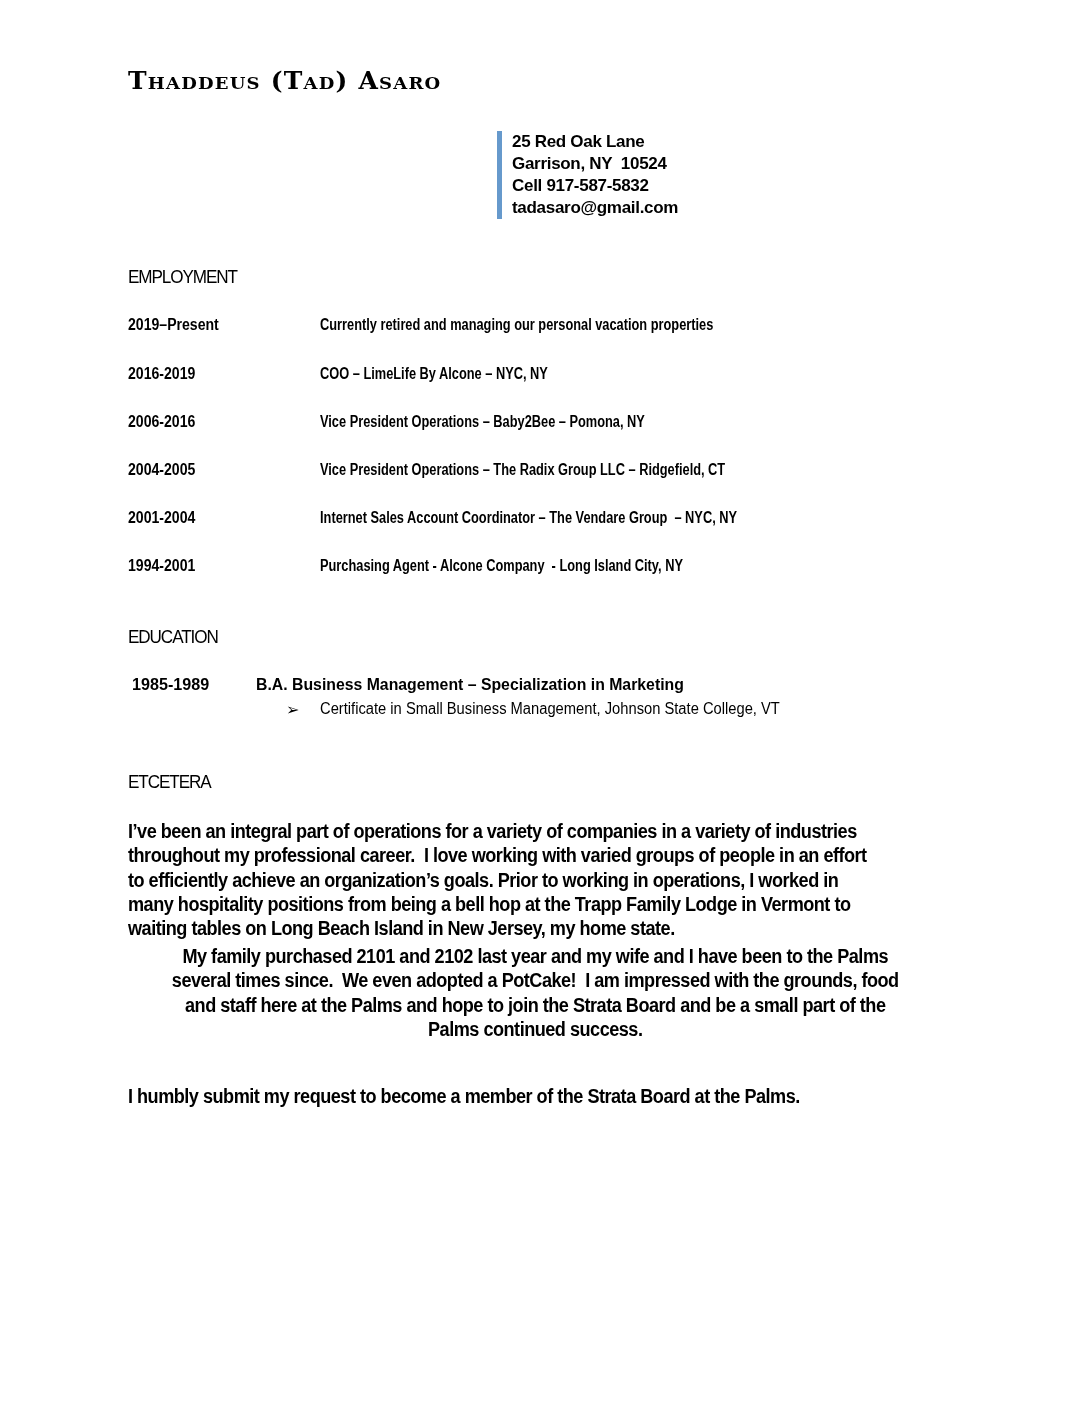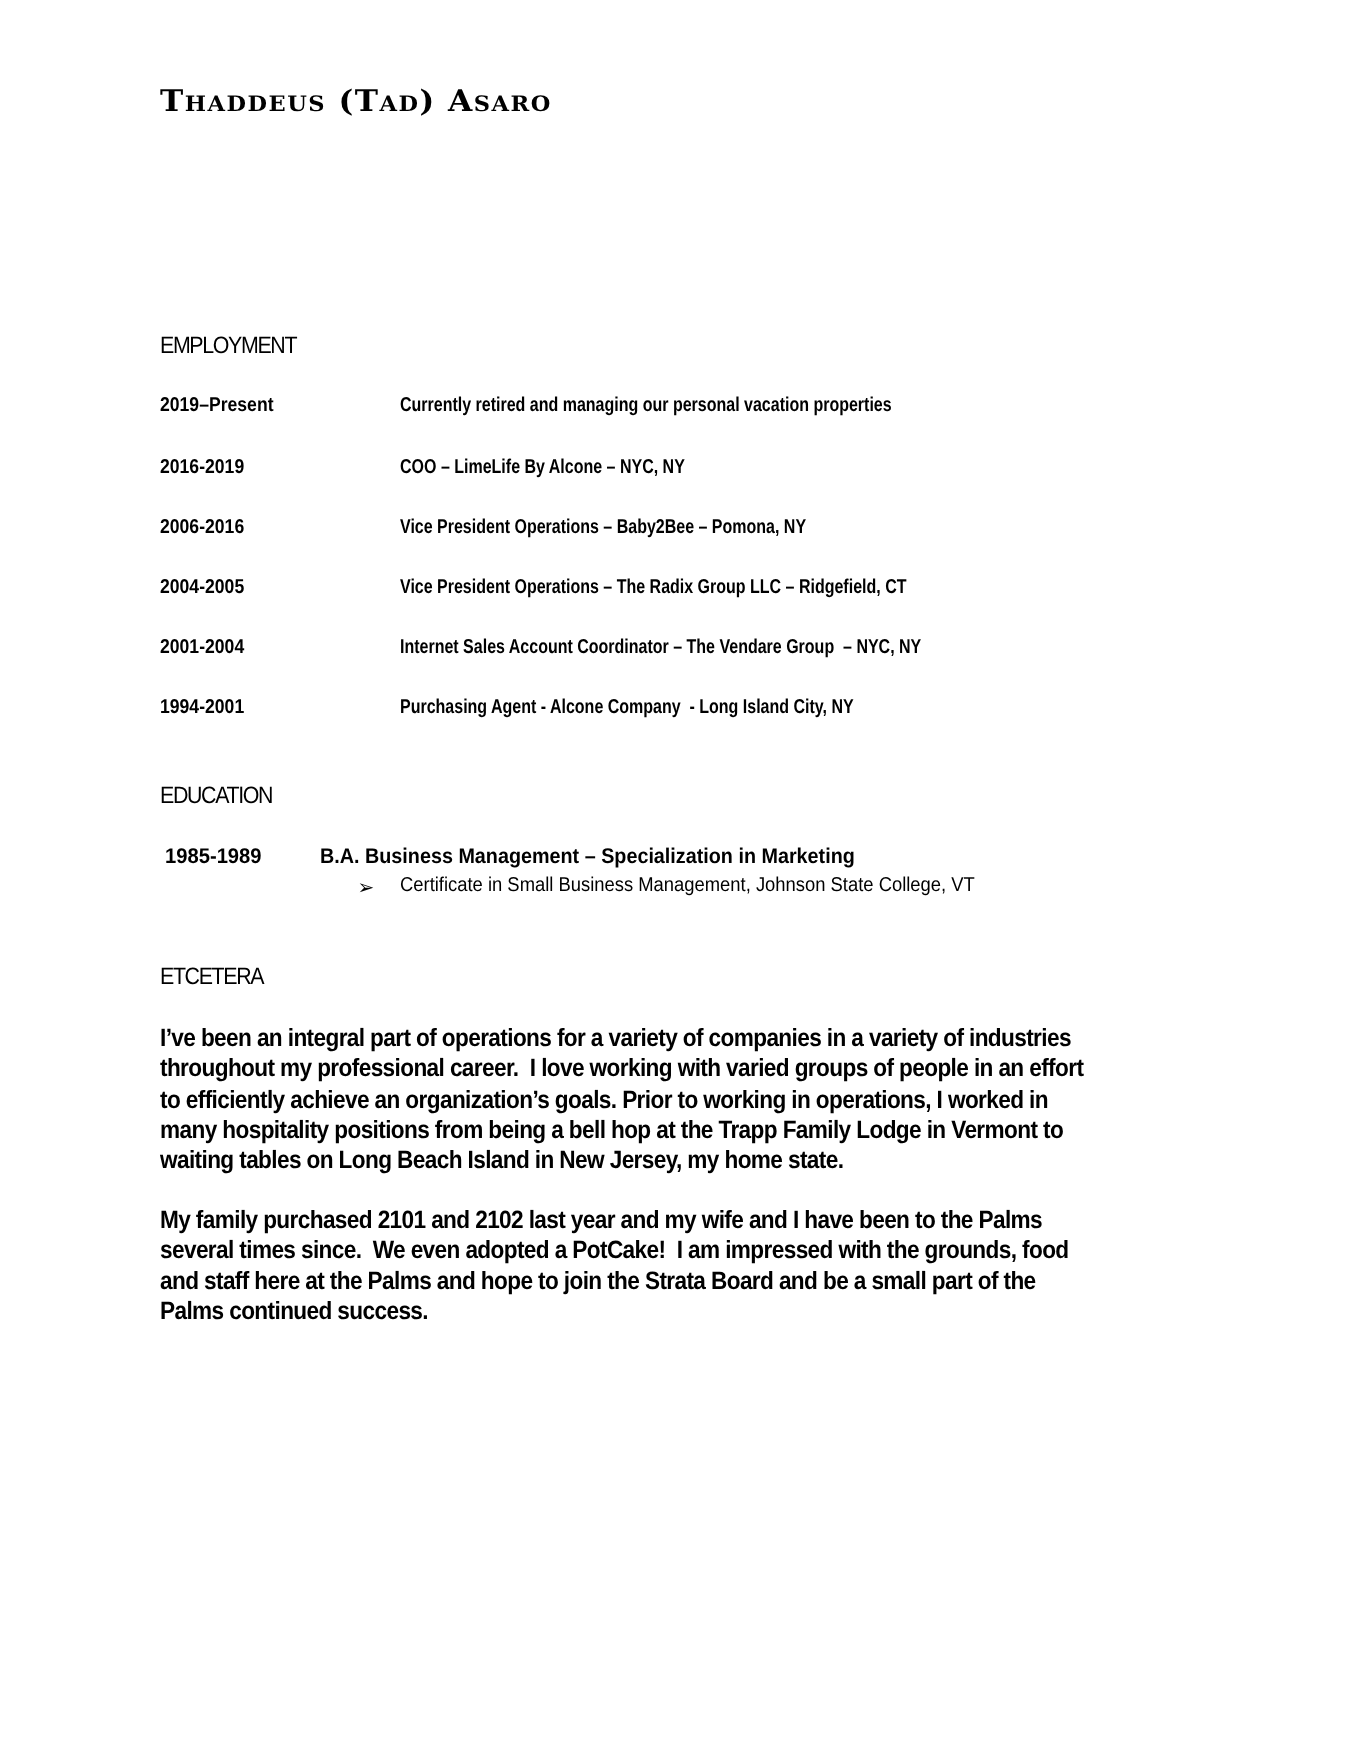--- a/index.html
+++ b/index.html
@@ -41,20 +41,26 @@
     }
     .paragraph div { white-space: pre; transform: scaleX(0.905); transform-origin: left; }
   </style>
 </head>
 <body>
 
 <div class="page">
 
   <div class="name">Thaddeus (Tad) Asaro</div>
 
+  <div class="contact" style="border-left-color: rgb(102, 153, 204);">
+    <div>25 Red Oak Lane</div>
+    <div>Garrison, NY  10524</div>
+    <div>Cell 917-587-5832</div>
+    <div>tadasaro@gmail.com</div>
+  </div>
 
   <div class="section-heading" style="top:266px;">EMPLOYMENT</div>
 
   <div class="emp-row" style="top:316px;">
     <span class="years">2019–Present</span>
     <span class="desc">Currently retired and managing our personal vacation properties</span>
   </div>
   <div class="emp-row" style="top:365px;">
     <span class="years">2016-2019</span>
     <span class="desc">COO – LimeLife By Alcone – NYC, NY</span>
@@ -90,21 +96,24 @@
   <div class="section-heading" style="top:771px;">ETCETERA</div>
 
   <div class="paragraph" style="top:819px;">
     <div>I’ve been an integral part of operations for a variety of companies in a variety of industries</div>
     <div>throughout my professional career.  I love working with varied groups of people in an effort</div>
     <div>to efficiently achieve an organization’s goals. Prior to working in operations, I worked in</div>
     <div>many hospitality positions from being a bell hop at the Trapp Family Lodge in Vermont to</div>
     <div>waiting tables on Long Beach Island in New Jersey, my home state.</div>
   </div>
 
-  <div class="paragraph" style="top:964px;">
+  <div class="paragraph" style="top:944px;text-align:center;">
     <div>My family purchased 2101 and 2102 last year and my wife and I have been to the Palms</div>
     <div>several times since.  We even adopted a PotCake!  I am impressed with the grounds, food</div>
     <div>and staff here at the Palms and hope to join the Strata Board and be a small part of the</div>
     <div>Palms continued success.</div>
   </div>
 
+  <div class="paragraph" style="top:1084px;">
+    <div>I humbly submit my request to become a member of the Strata Board at the Palms.</div>
+  </div>
 
 </div>
 
 </body></html>

